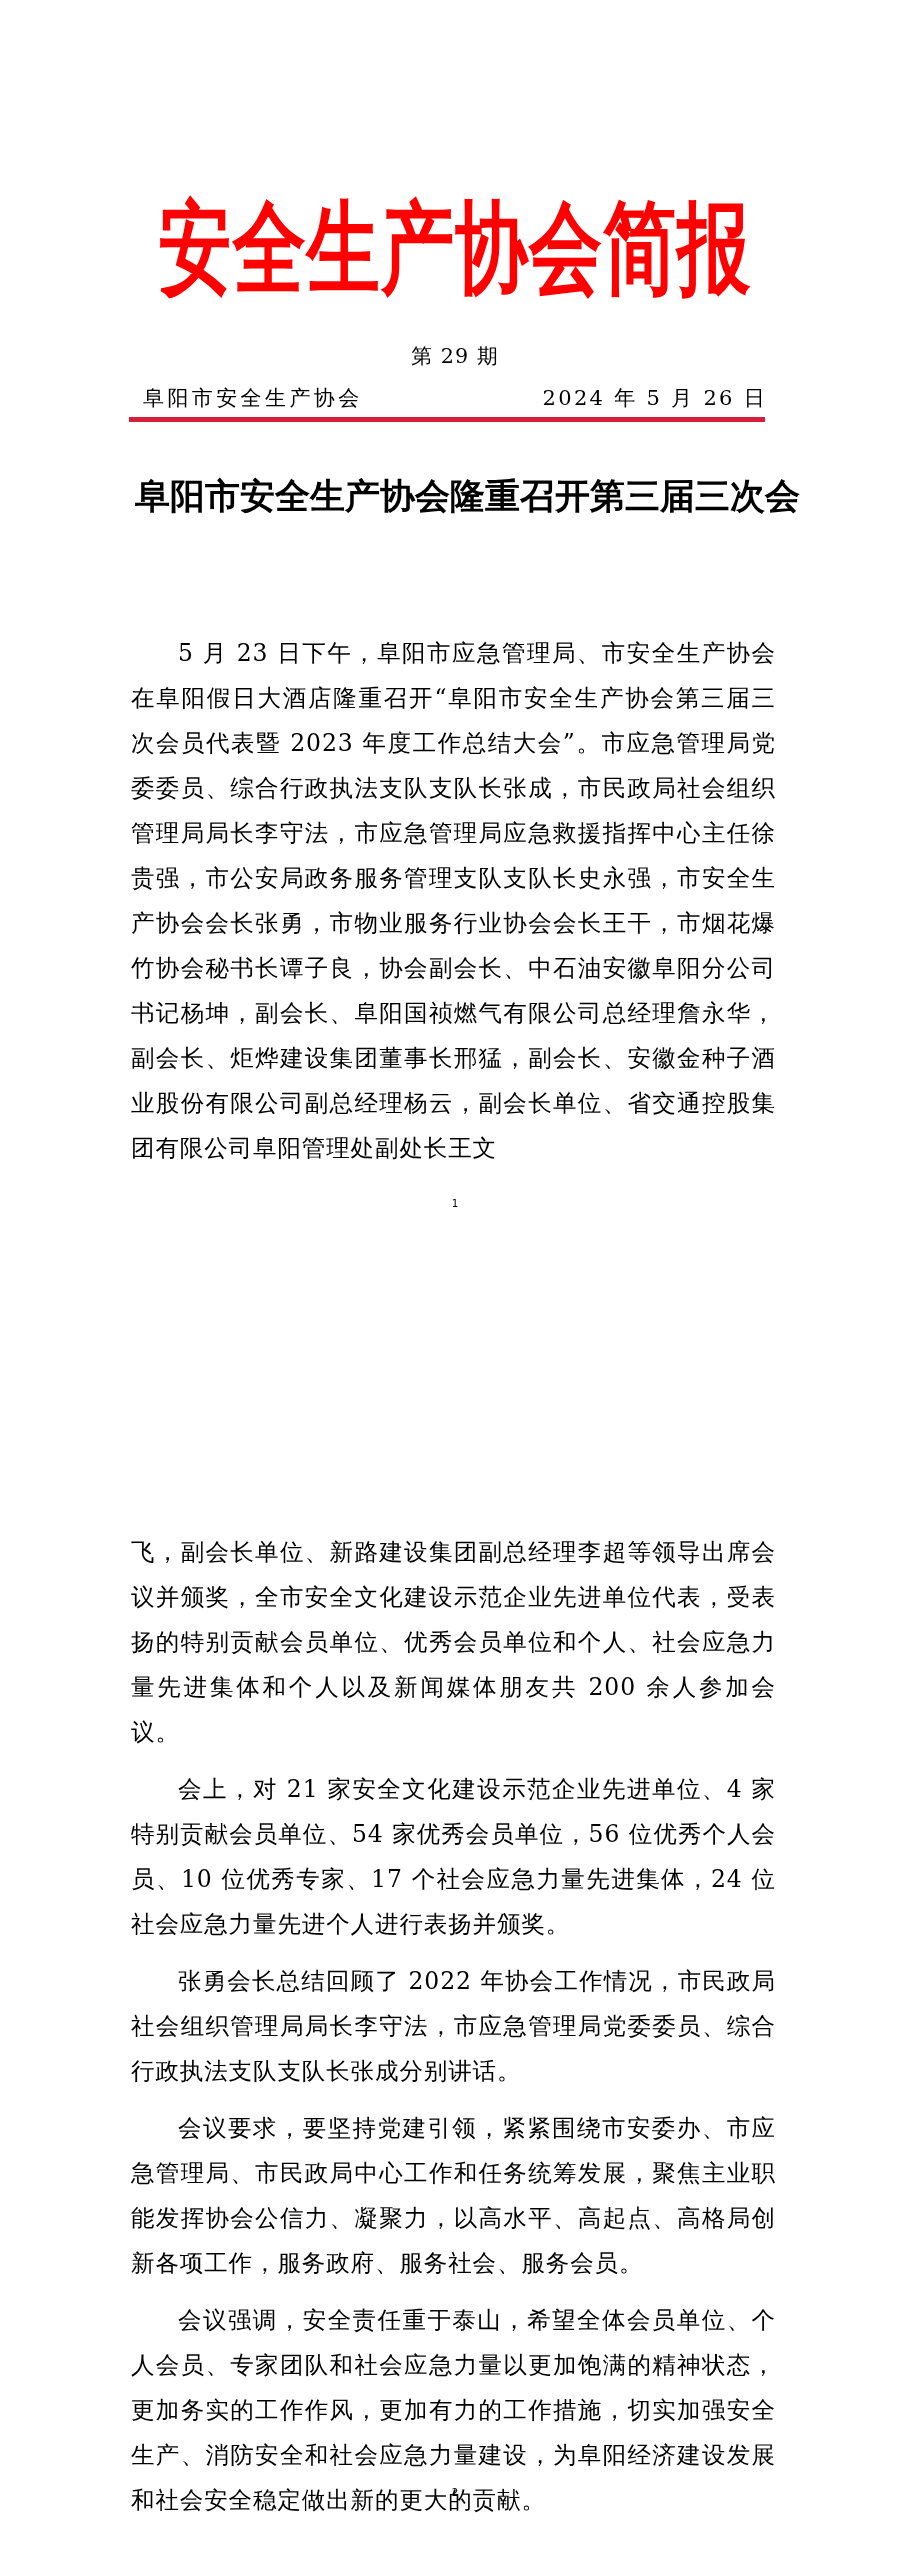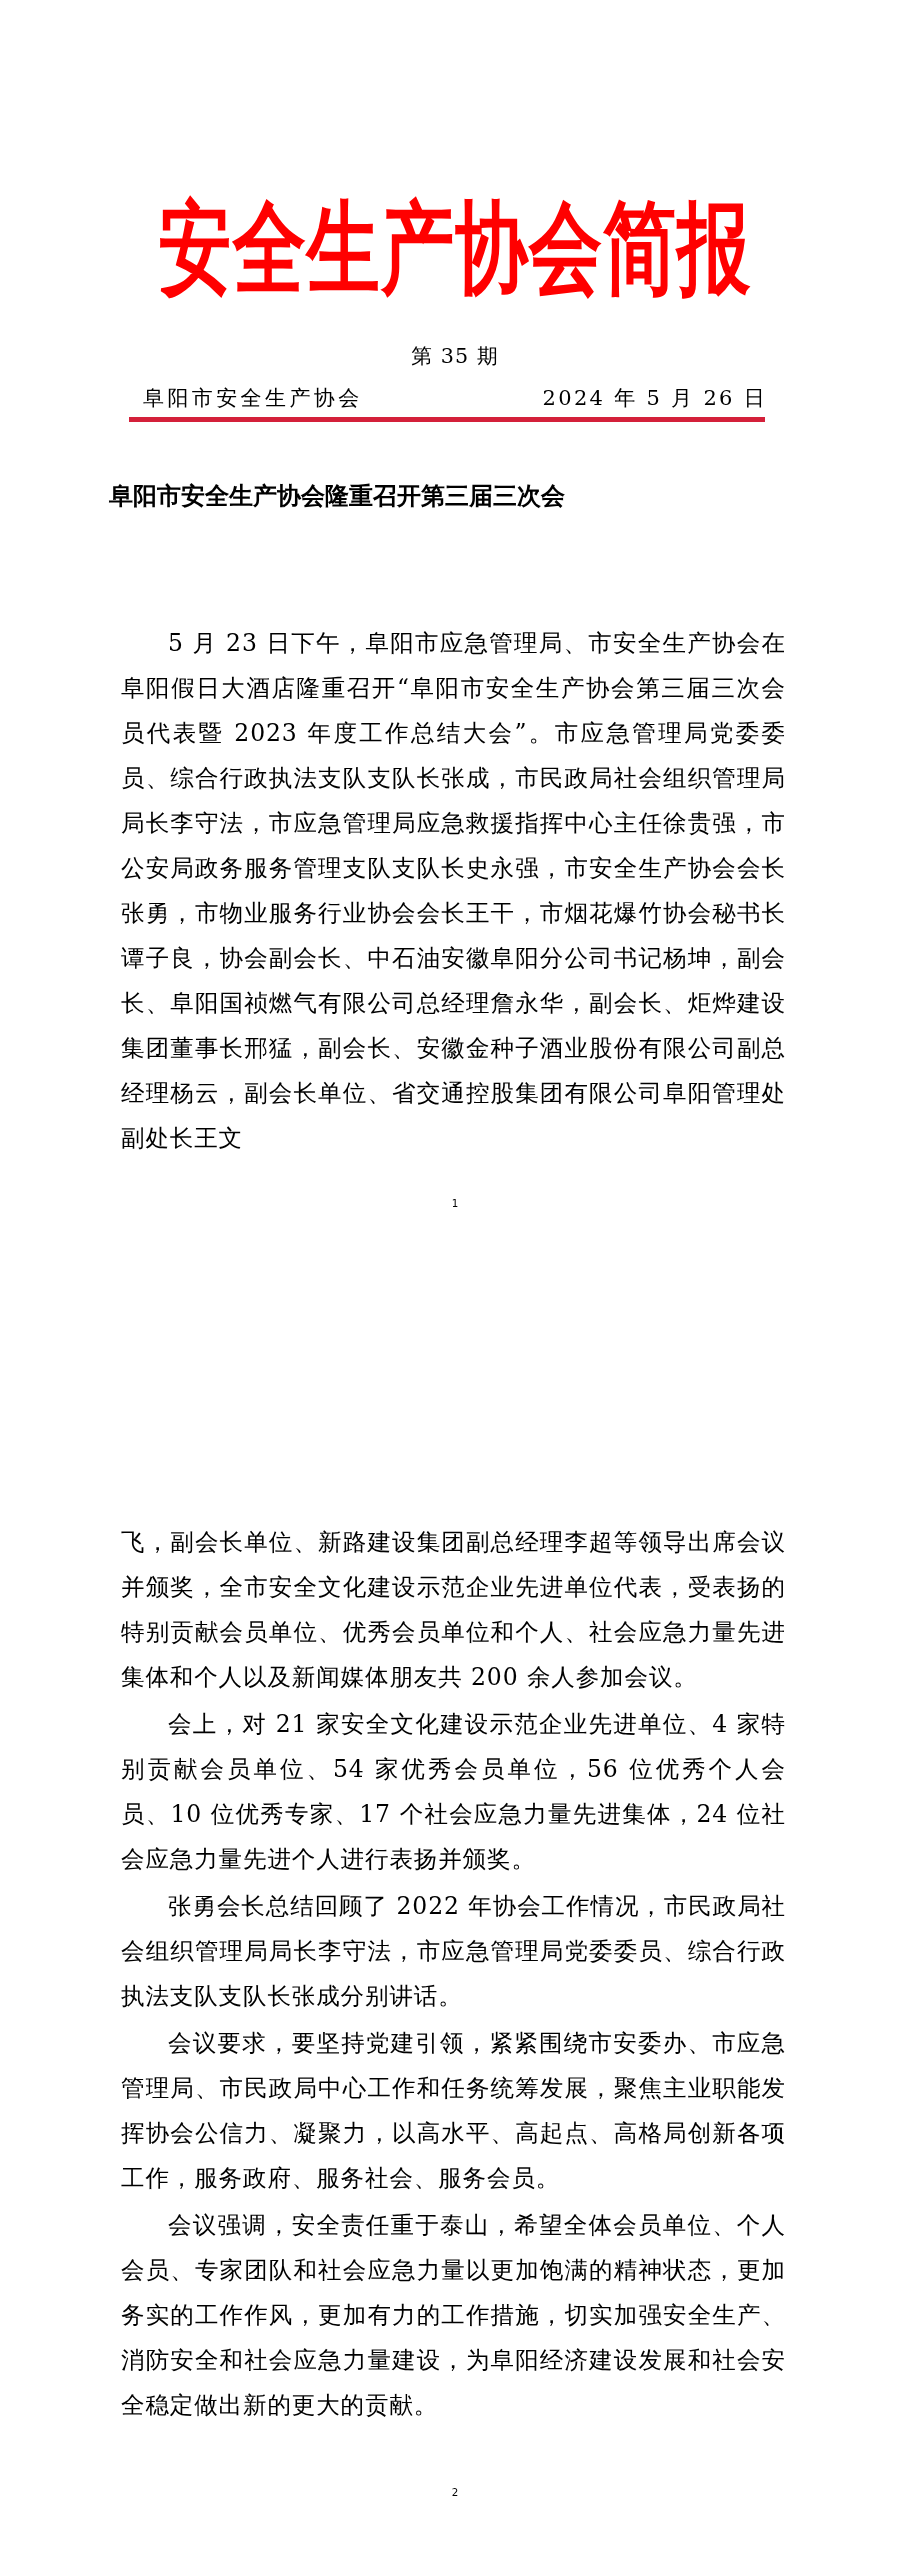--- a/index.html
+++ b/index.html
@@ -59,61 +59,61 @@
     .red-rule {
       left: 129px;
       top: 417px;
       width: 636px;
       height: 4.6px;
       background: #d4203a;
     }
 
     
     .headline {
-      left: 109px;
+      left: 131px;
       width: 673px;
       top: 473px;
-      text-align: left;
+      text-align: center;
       font-family: "DejaVu Sans", "Liberation Sans", sans-serif;
       font-weight: bold;
-      font-size: 24px;
+      font-size: 35px;
       line-height: 46px;
     }
 
     
     .body-block {
       left: 119px;
       width: 669px;
       font-size: 23.5px;
       line-height: 45px;
       text-align: justify;
       text-justify: inter-character;
       letter-spacing: 0.9px;
     }
     .body-block p {
-      margin: 2px;
+      margin: 12px;
       text-indent: 2em;
     }
     .body-block p.cont { text-indent: 0; }
 
     .page-number {
       left: 0;
       width: 910px;
       text-align: center;
       font-family: "DejaVu Sans", "Liberation Sans", sans-serif;
       font-size: 10.3px;
       line-height: 13.8px;
     }
   </style>
 </head>
 <body>
 
 <div class="abs masthead-title">安全生产协会简报</div>
 
-<div class="abs issue-number">第 35 期</div>
+<div class="abs issue-number">第 29 期</div>
 
 <div class="abs org-row">
   <span class="org-name">阜阳市安全生产协会</span>
   <span class="issue-date">2024 年 5 月 26 日</span>
 </div>
 
 <div class="abs red-rule"></div>
 
 <div class="abs headline">
   <div>阜阳市安全生产协会隆重召开第三届三次会</div>

